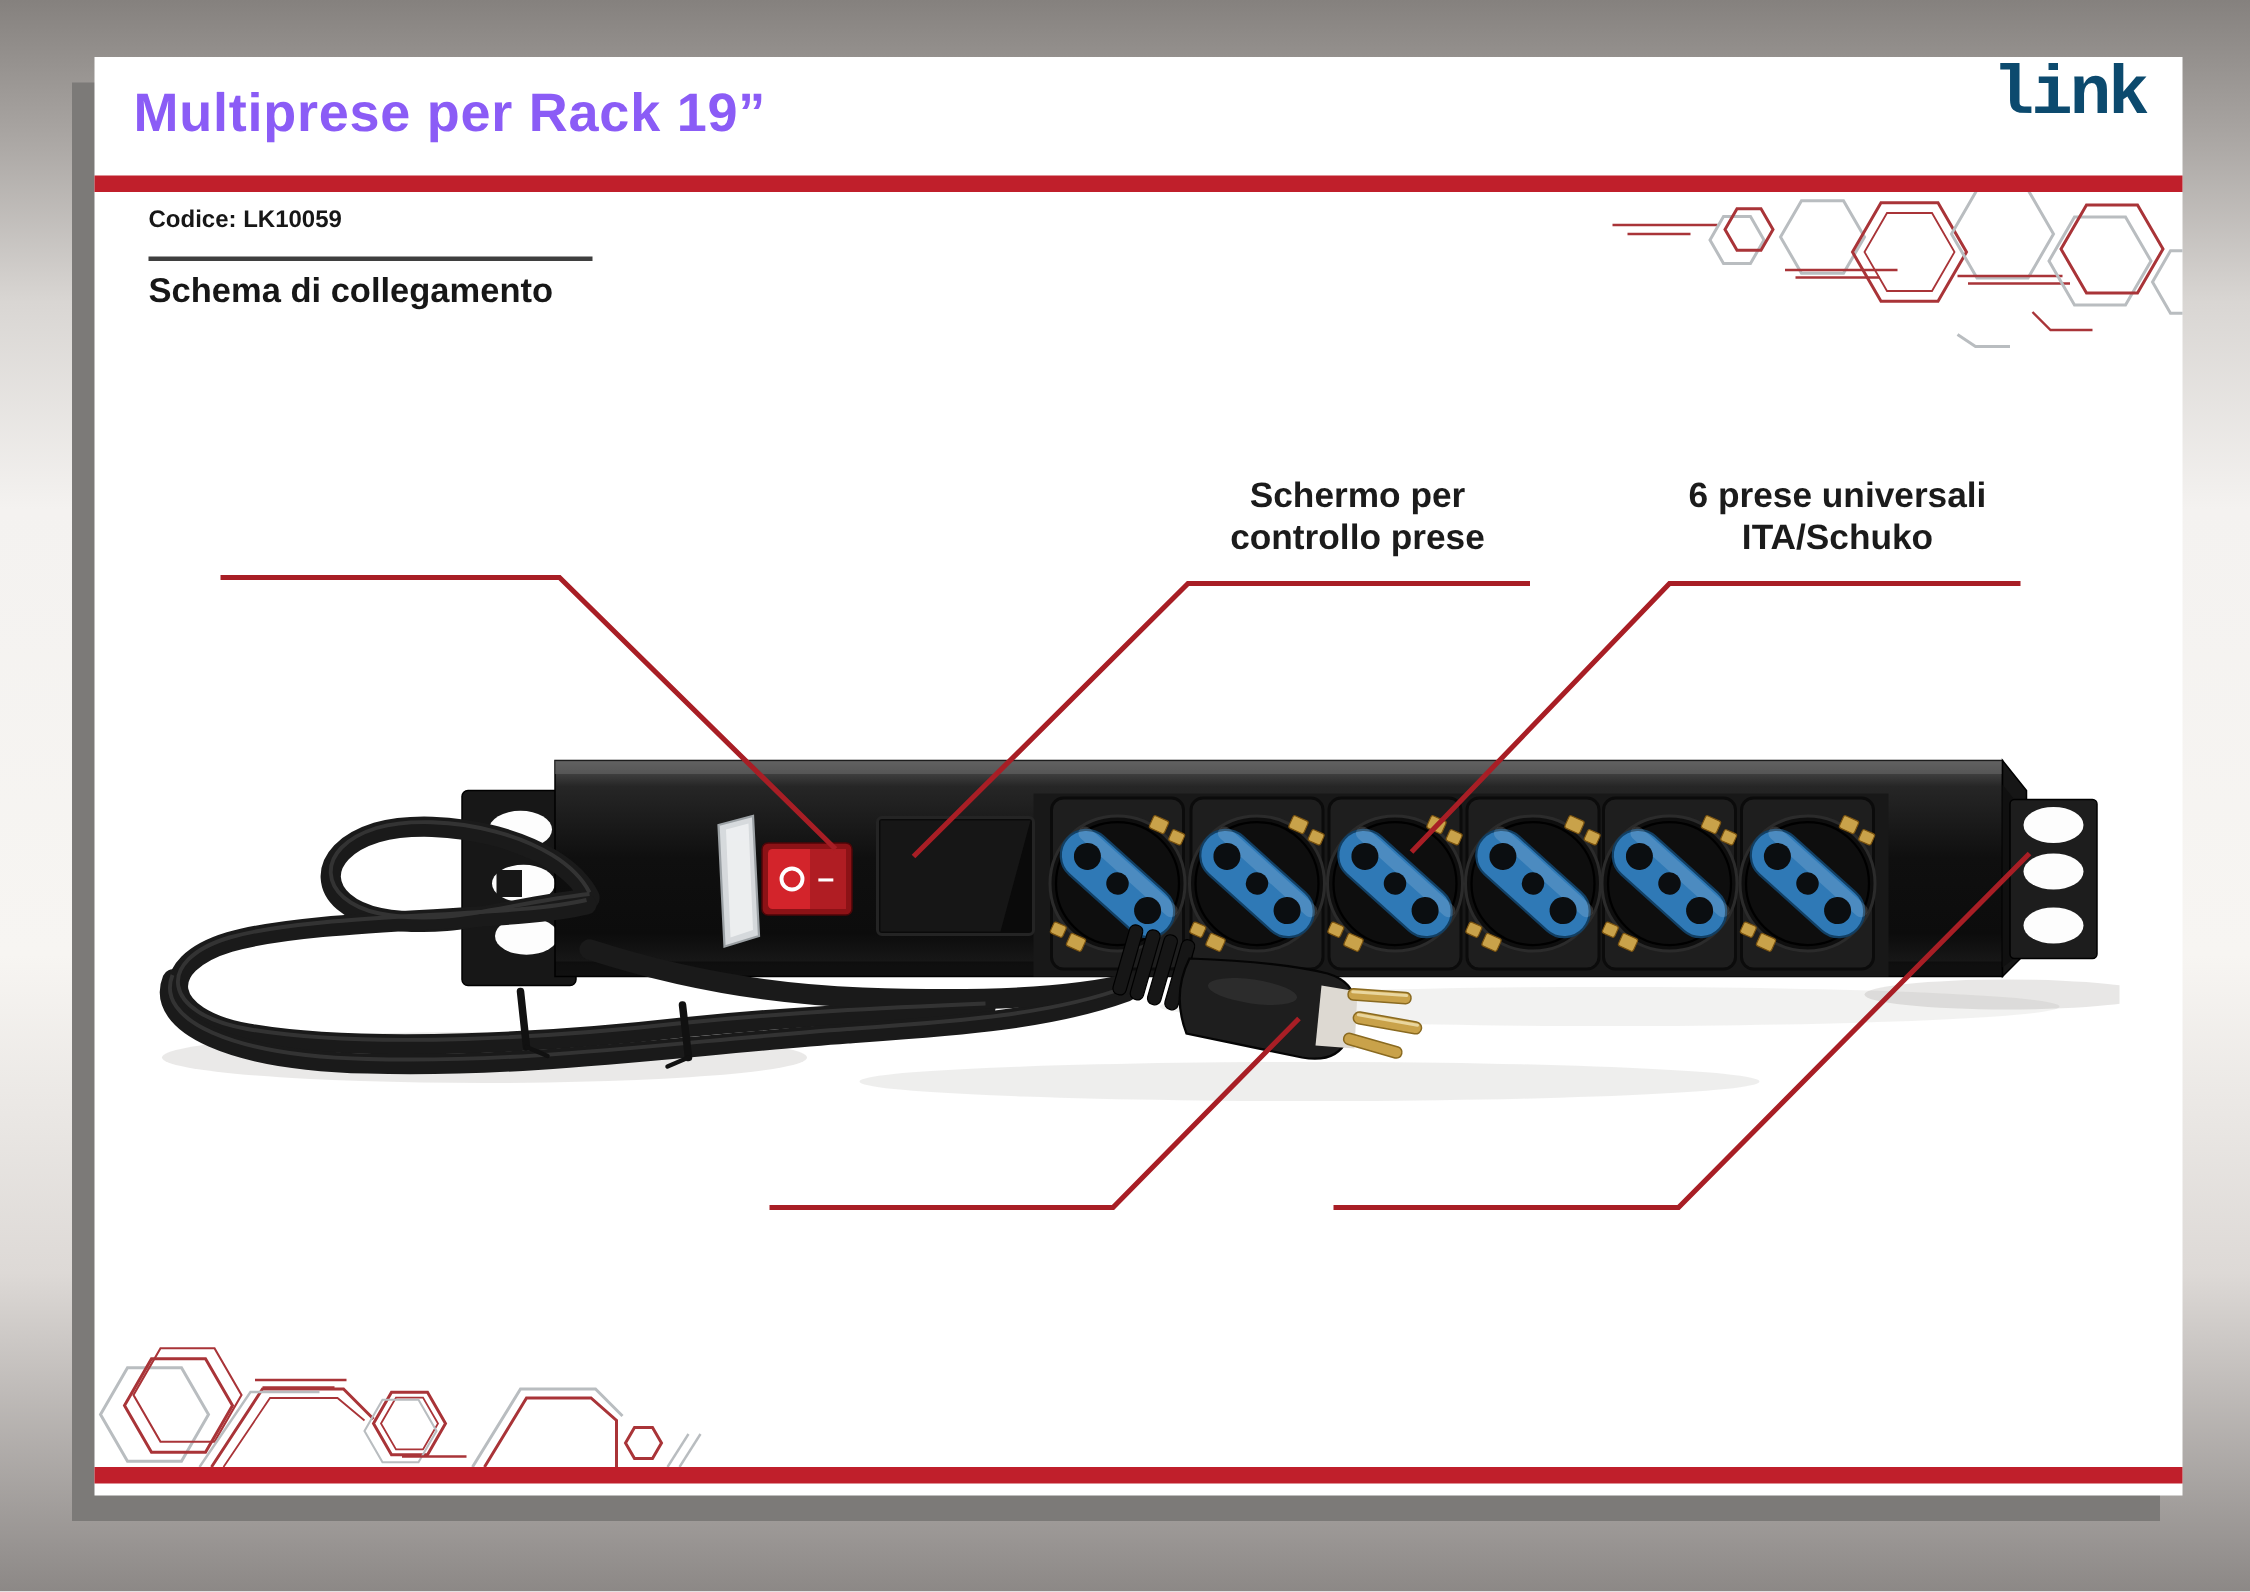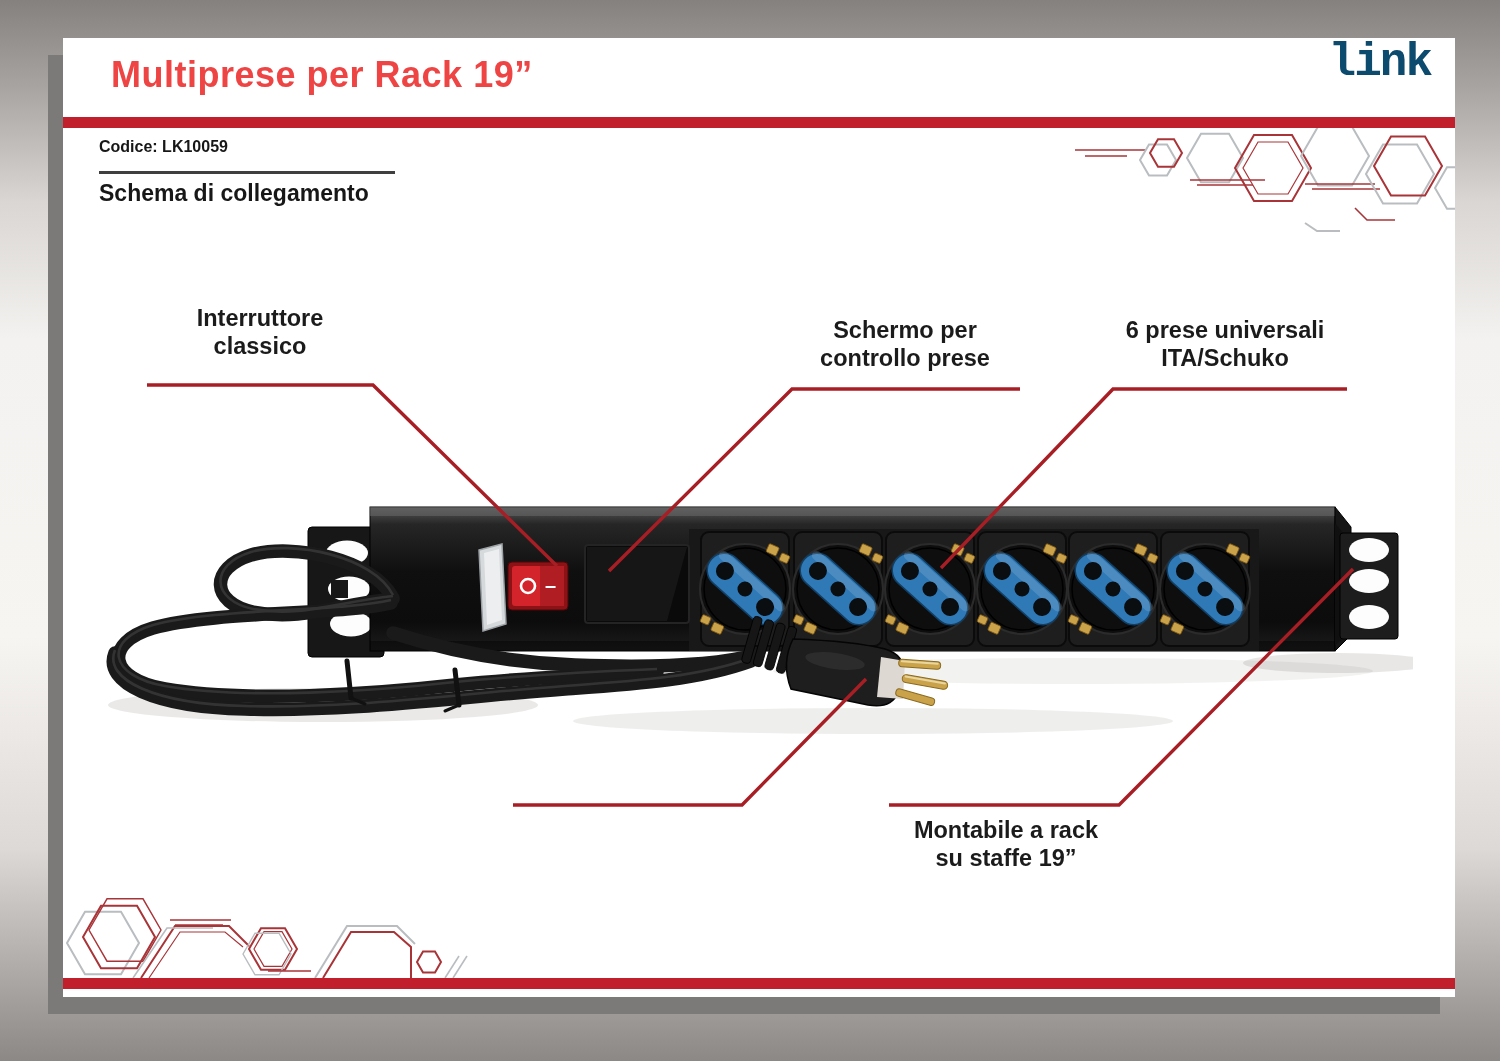--- a/index.html
+++ b/index.html
@@ -1,21 +1,21 @@
 <!DOCTYPE html>
 <html><head>
 <meta charset="utf-8">
 <style>
   html,body{margin:0;padding:0;}
   body{font-family:"Liberation Sans","DejaVu Sans",sans-serif;}
   .stage{position:relative;width:1500px;height:1061px;overflow:hidden;
     background:linear-gradient(180deg,#85817e 0%,#a7a3a0 8%,#d9d6d3 19%,#f4f2f0 32%,#f7f5f2 60%,#ddd9d6 80%,#8c8886 100%);}
   .page{position:absolute;left:63px;top:38px;width:1392px;height:959px;background:#ffffff;
     box-shadow:-15px 17px 0 0 #7c7a78;}
-  .page-title{position:absolute;left:48px;top:16px;margin:0;font-size:36px;font-weight:bold;color:#ef4444;letter-spacing:0.5px;white-space:nowrap;}
+  .page-title{position:absolute;left:26px;top:16px;margin:0;font-size:36px;font-weight:bold;color:#8b5cf6;letter-spacing:0.5px;white-space:nowrap;}
   .brand-logo{position:absolute;right:24px;top:2px;font-size:46px;font-weight:bold;color:#0c4a6e;letter-spacing:-2px;line-height:1;font-family:Liberation Mono, monospace;}
   .red-bar{position:absolute;left:0;right:0;height:11px;background:#c01f2b;}
   .red-bar.top{top:79px;}
   .red-bar.bottom{top:940px;}
   .product-code{position:absolute;left:36px;top:100px;font-size:16px;font-weight:bold;color:#171717;white-space:nowrap;}
   .code-underline{position:absolute;left:36px;top:133px;width:296px;height:3px;background:#3f3f3f;}
   .section-subtitle{position:absolute;left:36px;top:142px;font-size:23px;font-weight:bold;color:#171717;white-space:nowrap;text-align:right;}
   .callout{position:absolute;transform:translateX(-50%);text-align:center;font-size:23.5px;font-weight:bold;
     line-height:28px;color:#1b1b1b;white-space:nowrap;}
   .cl{display:block;}
@@ -191,35 +191,27 @@
     <svg class="lines" viewBox="0 0 1392 959">
       <g fill="none" stroke="#a81e25" stroke-width="3.4">
         <polyline points="84,347 310,347 494,528" stroke="#a81e25"></polyline>
         <polyline points="957,351 729,351 546,533" stroke="#a81e25"></polyline>
         <polyline points="1284,351 1050,351 878,530" stroke="#a81e25"></polyline>
         <polyline points="450,767 679,767 803,641" stroke="#a81e25"></polyline>
         <polyline points="826,767 1056,767 1290,531" stroke="#a81e25"></polyline>
       </g>
     </svg>
 
-    <div class="callout" style="left:197px;top:266px">
-      <span class="cl">Interruttore</span>
-      <span class="cl">classico</span>
-    </div>
     <div class="callout" style="left:842px;top:278px">
       <span class="cl">Schermo per</span>
       <span class="cl">controllo prese</span>
     </div>
     <div class="callout" style="left:1162px;top:278px">
       <span class="cl">6 prese universali</span>
       <span class="cl">ITA/Schuko</span>
-    </div>
-    <div class="callout" style="left:943px;top:778px">
-      <span class="cl">Montabile a rack</span>
-      <span class="cl">su staffe 19”</span>
     </div>
 
     <svg class="hex-bottom" viewBox="0 0 470 100">
       <g fill="none" stroke-width="2">
         <polygon points="4,57 22,25.8 58,25.8 76,57 58,88.2 22,88.2" stroke="#b9bdc0"></polygon>
         <polygon points="20,51 38,19.8 74,19.8 92,51 74,82.2 38,82.2" stroke="#a93438"></polygon>
         <polygon points="26,44 44,12.8 80,12.8 98,44 80,75.2 44,75.2" stroke="#a93438" stroke-width="1.4"></polygon>
         <polyline points="107,34 168,34" stroke="#a93438" stroke-width="1.6"></polyline>
         <polyline points="112,39 160,39" stroke="#a93438" stroke-width="1.6"></polyline>
         <polyline points="78,92 112,40 166,40 186,60" stroke="#a93438"></polyline>

